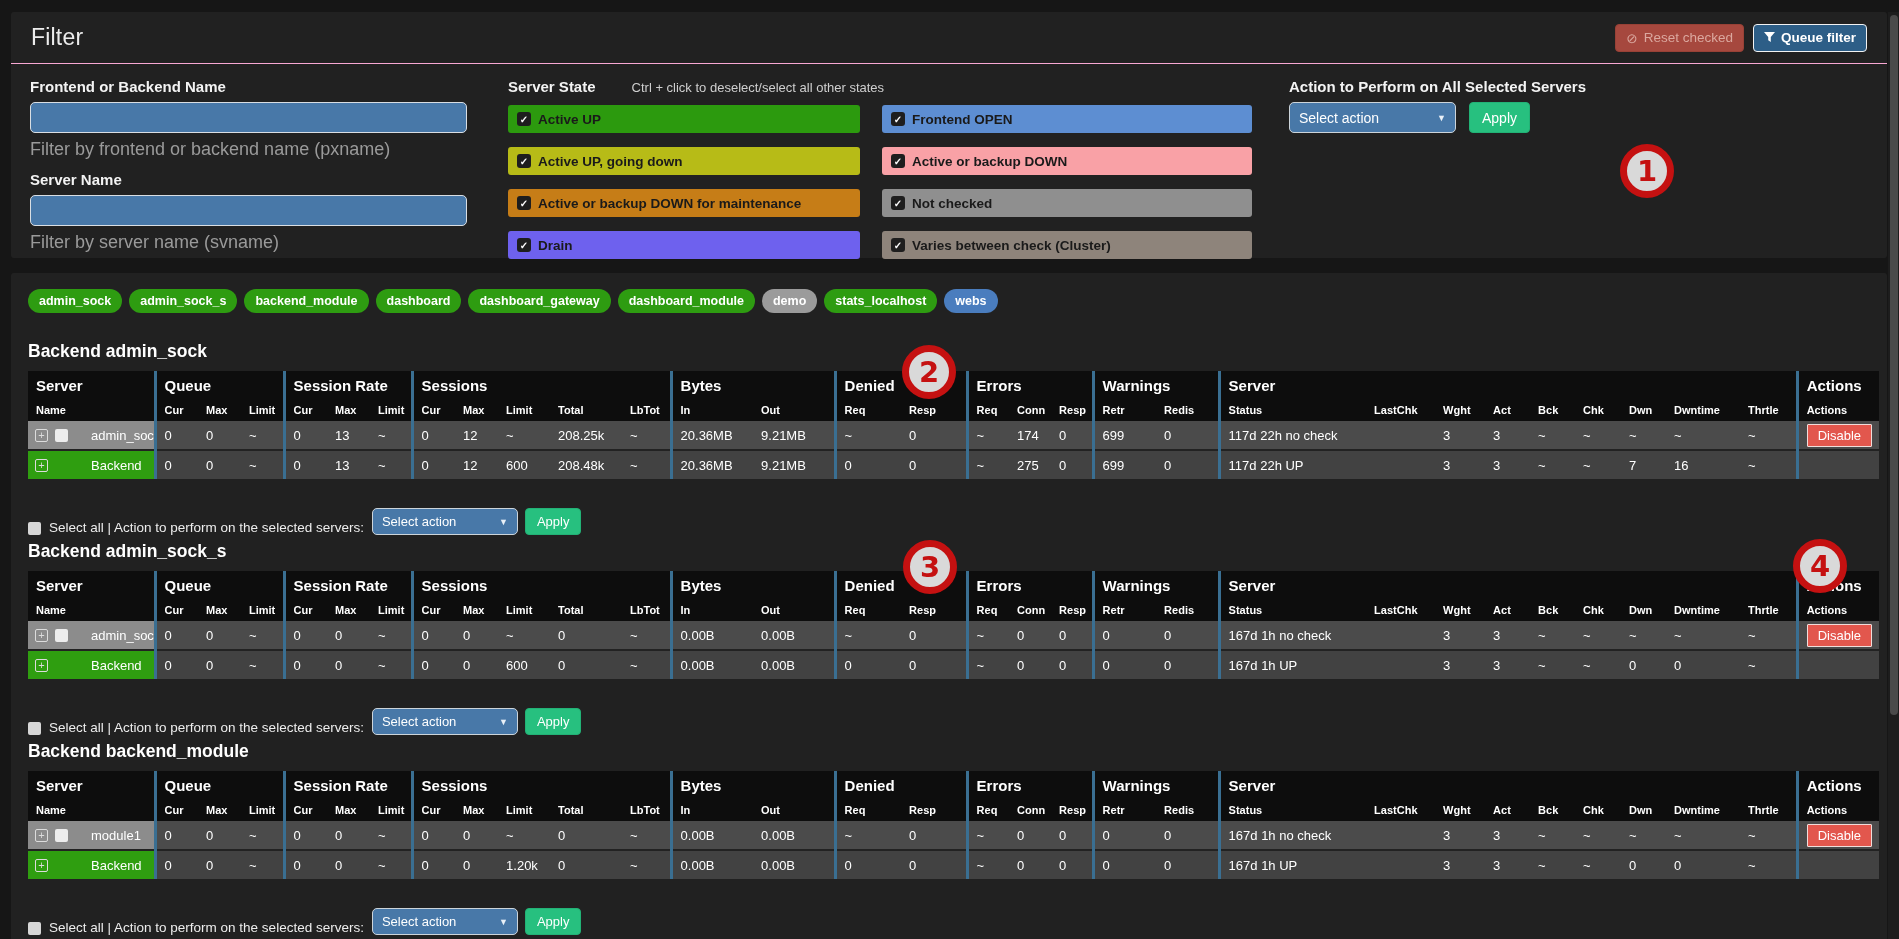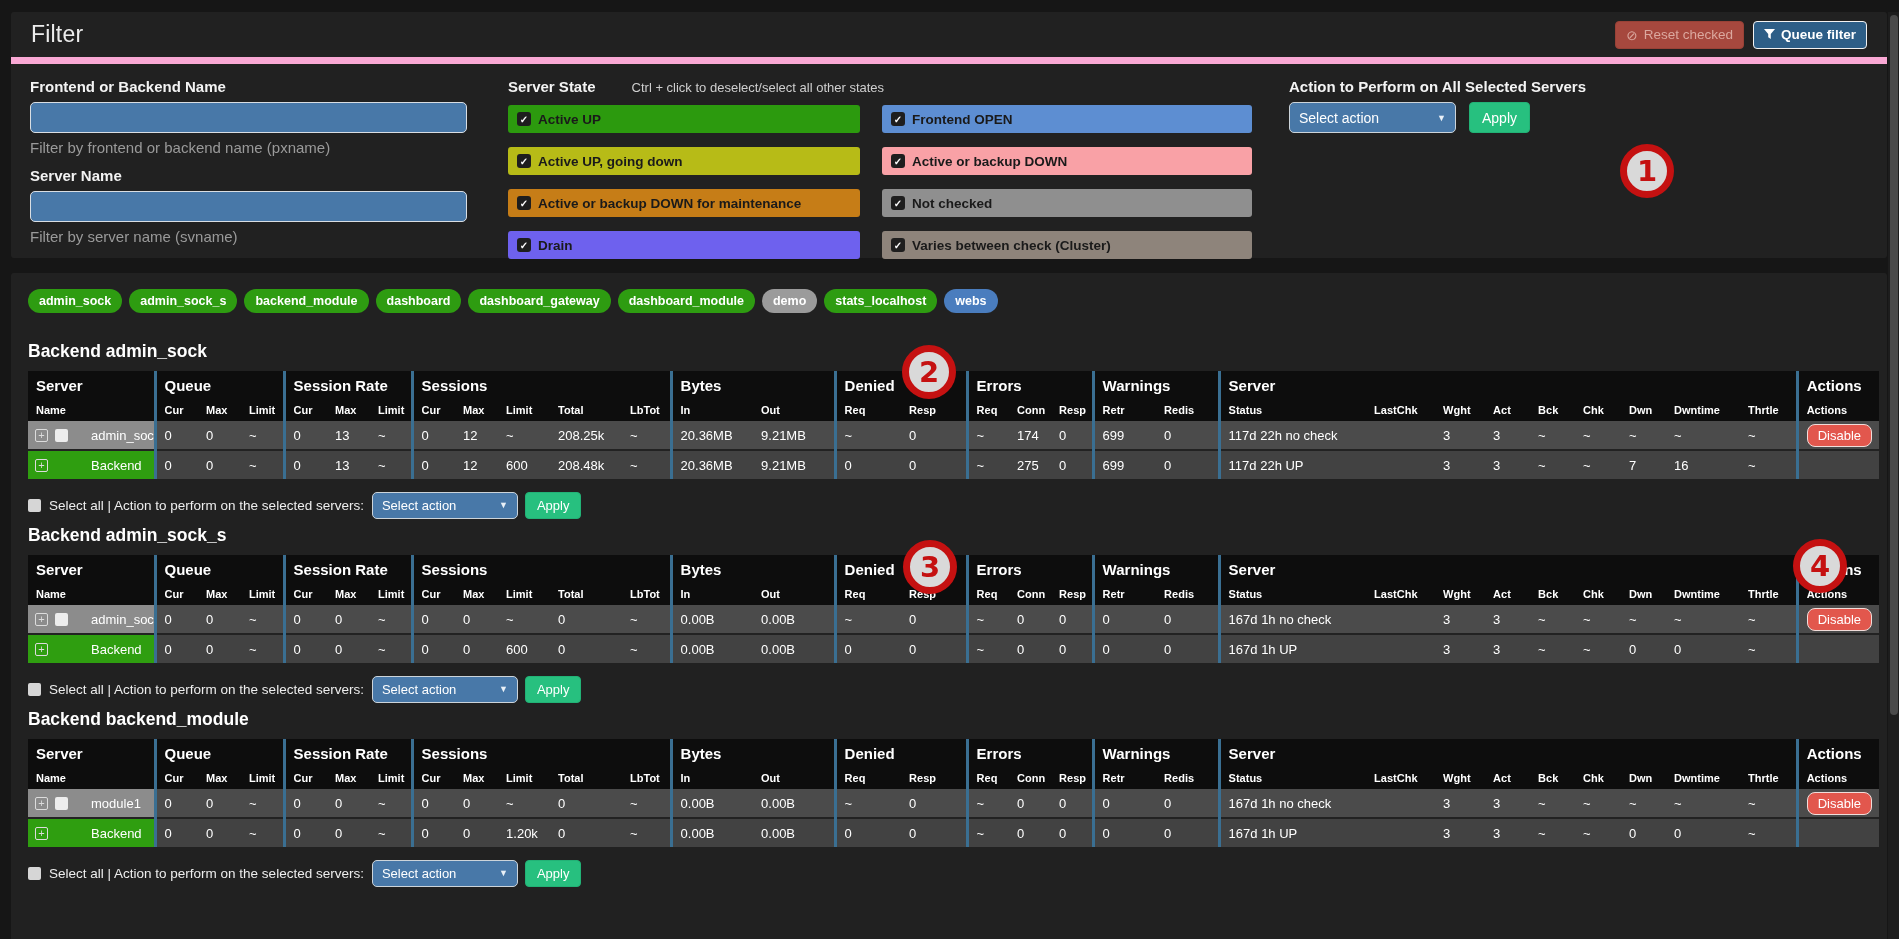--- a/index.html
+++ b/index.html
@@ -5,31 +5,31 @@
 <style>
   *{box-sizing:border-box;margin:0;padding:0}
   html,body{width:1899px;height:939px}
   body{background:#161616;font-family:"Liberation Sans",sans-serif;position:relative;overflow:hidden}
   .page{position:relative;width:1899px;height:939px}
 
   .panel{background:#212121;border-radius:3px;margin-left:11px;margin-right:12px}
   .filter-panel{margin-top:12px;height:246px}
   .stats-panel{margin-top:15px;height:700px;padding-bottom:20px}
 
-  .panel-header{display:flex;align-items:center;justify-content:space-between;height:52px;padding:0 20px;border-bottom:7px solid #f9a8d4}
+  .panel-header{display:flex;align-items:center;justify-content:space-between;height:52px;padding:0 20px;border-bottom:1px solid #f9a8d4}
   .panel-title{font-size:23px;font-weight:400;color:#ececec;letter-spacing:.2px}
   .header-buttons{display:flex;gap:9px;align-items:center}
   .btn-reset{background:#a6483e;color:#dba89f;border:1px solid #984136;border-radius:4px;height:28px;font-size:13.5px;padding:0 10px;display:inline-flex;align-items:center;gap:6px;font-family:inherit;cursor:pointer}
   .btn-hide{background:#2d5e87;color:#fff;border:1px solid #f2f2f2;border-radius:4px;height:28px;font-size:13.5px;padding:0 10px;display:inline-flex;align-items:center;gap:6px;font-weight:bold;font-family:inherit;cursor:pointer}
 
   .filter-body{display:flex;padding:14px 0 0 19px}
   .col-names{width:437px}
   .flabel{display:block;font-size:15px;font-weight:bold;color:#f3f3f3;margin-bottom:7px}
   .blue-input{width:437px;height:31px;background:#4878a8;border:1px solid #d9dee3;border-radius:5px;color:#fff;font-size:14px;padding:0 9px;outline:none;font-family:inherit}
-  .help{font-size:15px;color:#9a9a9a;margin:6px 0 11px}
+  .help{font-size:18px;color:#9a9a9a;margin:6px 0 11px}
 
   .col-states{margin-left:41px;width:744px}
   .states-head{display:flex;align-items:flex-end}
   .states-hint{font-size:13px;color:#cfcfcf;margin-left:36px}
   .states-grid{display:grid;grid-auto-flow:column;grid-template-rows:repeat(4,28px);grid-template-columns:352px 370px;column-gap:22px;row-gap:14px;margin-top:10px}
   .state-btn{display:flex;align-items:center;padding:0 9px;border-radius:3px;color:#1a1a1a;font-weight:bold;font-size:13.5px;cursor:pointer;overflow:hidden;white-space:nowrap}
   .cb{width:14px;height:14px;background:#1e1e1e;color:#fff;border-radius:3px;display:inline-flex;align-items:center;justify-content:center;font-size:10px;margin-right:7px;flex:none}
 
   .col-action{margin-left:37px;width:300px}
   .action-row{display:flex;gap:13px;margin-top:2px}
@@ -54,23 +54,23 @@
   tbody tr.r2 td{border-top:2px solid #222}
   .grp{border-left:3px solid #3a6f92}
   .stats-table tbody td.name-cell{padding:0 0 0 7px}
   .stats-table tbody td.name-cell.server{background:#8c8c8c}
   .stats-table tbody td.name-cell.backend{background:#2f9e10}
   .ncflex{display:flex;align-items:center;height:100%}
   .expand{width:13px;height:13px;border:1px solid #dcdcdc;color:#dcdcdc;font-size:11px;line-height:10px;display:inline-flex;align-items:center;justify-content:center;border-radius:2px;flex:none;cursor:pointer}
   .rowcb{width:13px;height:13px;background:#ededed;border-radius:2px;margin-left:7px;flex:none;cursor:pointer}
   .spacer{width:13px;margin-left:7px;flex:none}
   .srvname{margin-left:23px;font-size:13px;color:#fff}
-  .btn-disable{background:#e2574d;border:1px solid #f1ddda;color:#fff;border-radius:8px;font-size:13px;padding:3px 10px;font-family:inherit;cursor:pointer}
-
-  .select-bar{display:flex;align-items:center;margin-top:12px;height:28px}
+  .btn-disable{background:#e2574d;border:1px solid #f1ddda;color:#fff;border-radius:1px;font-size:13px;padding:3px 10px;font-family:inherit;cursor:pointer}
+
+  .select-bar{display:flex;align-items:flex-end;margin-top:28px;height:28px}
   .sa-cb{width:13px;height:13px;background:#d6d6d6;border-radius:2px;margin-right:8px;flex:none;cursor:pointer}
   .sa-text{color:#ededed;font-size:13.5px;margin-right:8px}
   .select-bar .btn-apply{margin-left:7px}
 
   .circle{position:absolute;width:54px;height:54px;border-radius:50%;background:#d9d9d9;border:7px solid #c51111;color:#c51111;font-weight:bold;font-size:29px;display:flex;align-items:center;justify-content:center;z-index:10;font-family:"DejaVu Sans",sans-serif}
 
   .scrollbar{position:absolute;right:0;top:0;width:11px;height:939px;background:#1d1d1d}
   .scroll-thumb{position:absolute;left:2px;right:1px;top:3px;height:700px;background:#4a4a4a;border-radius:4px}
 </style>
 </head>

